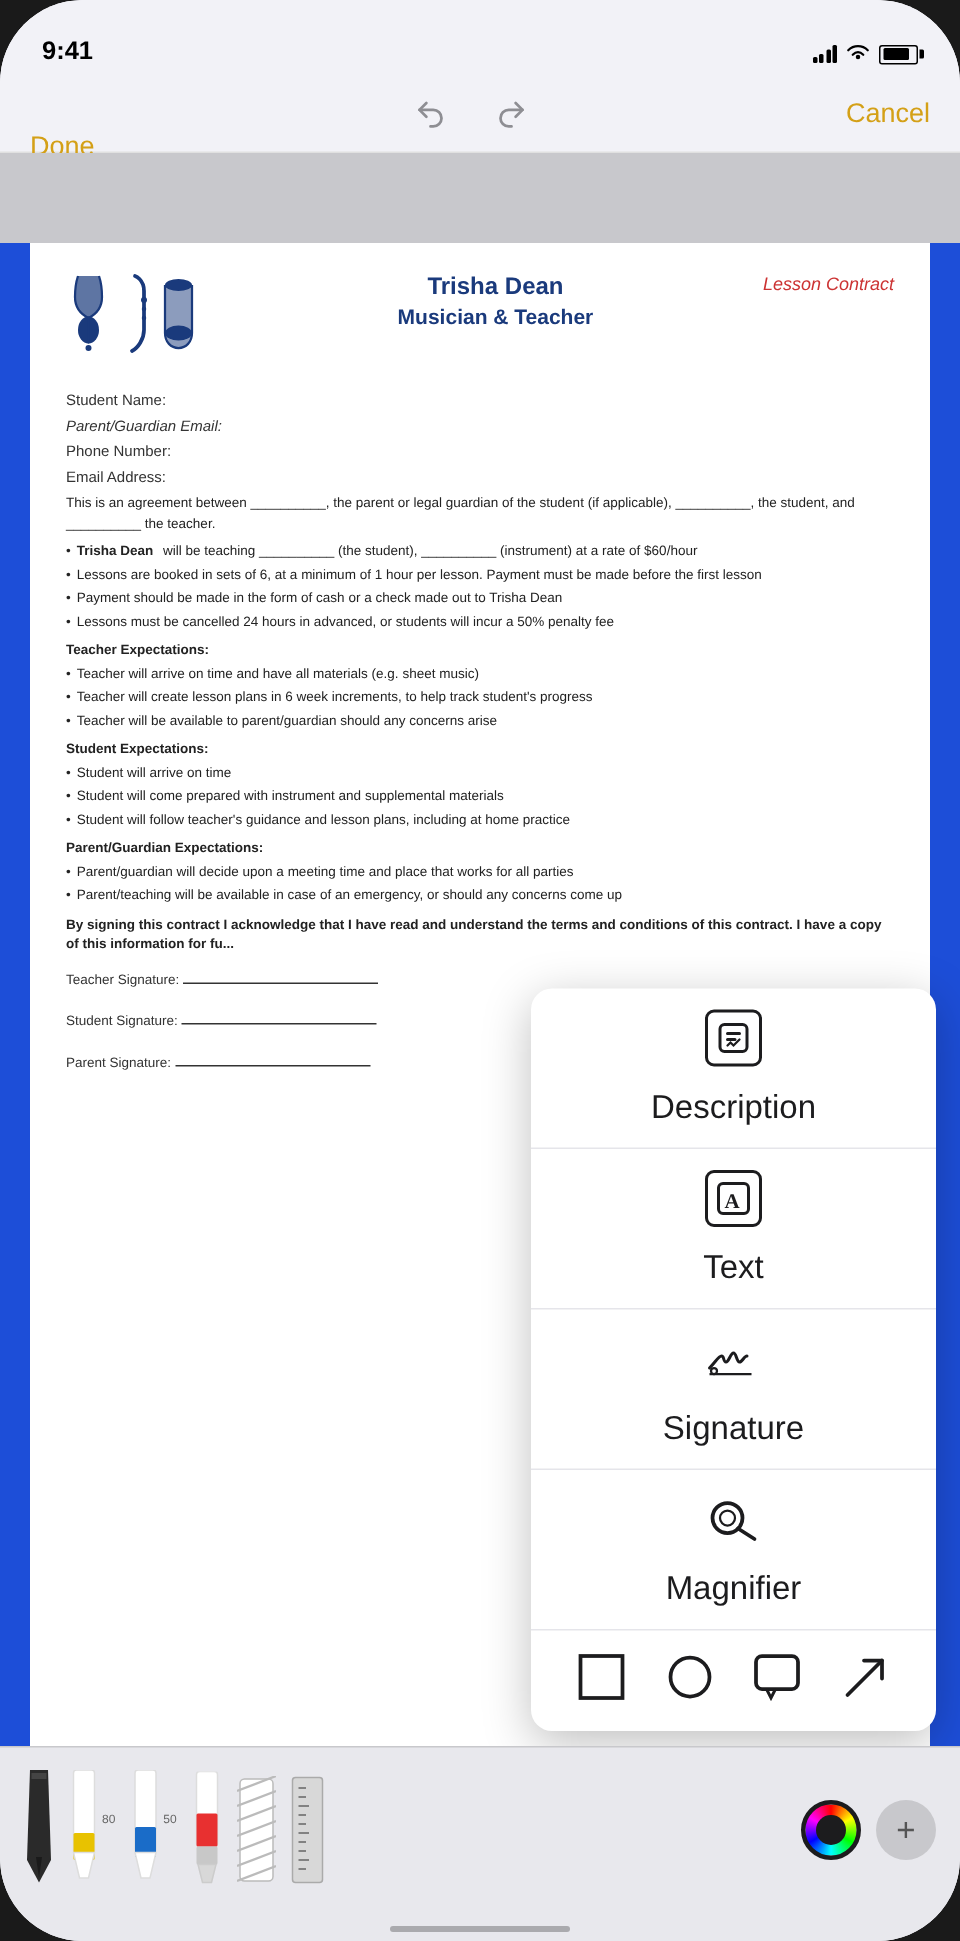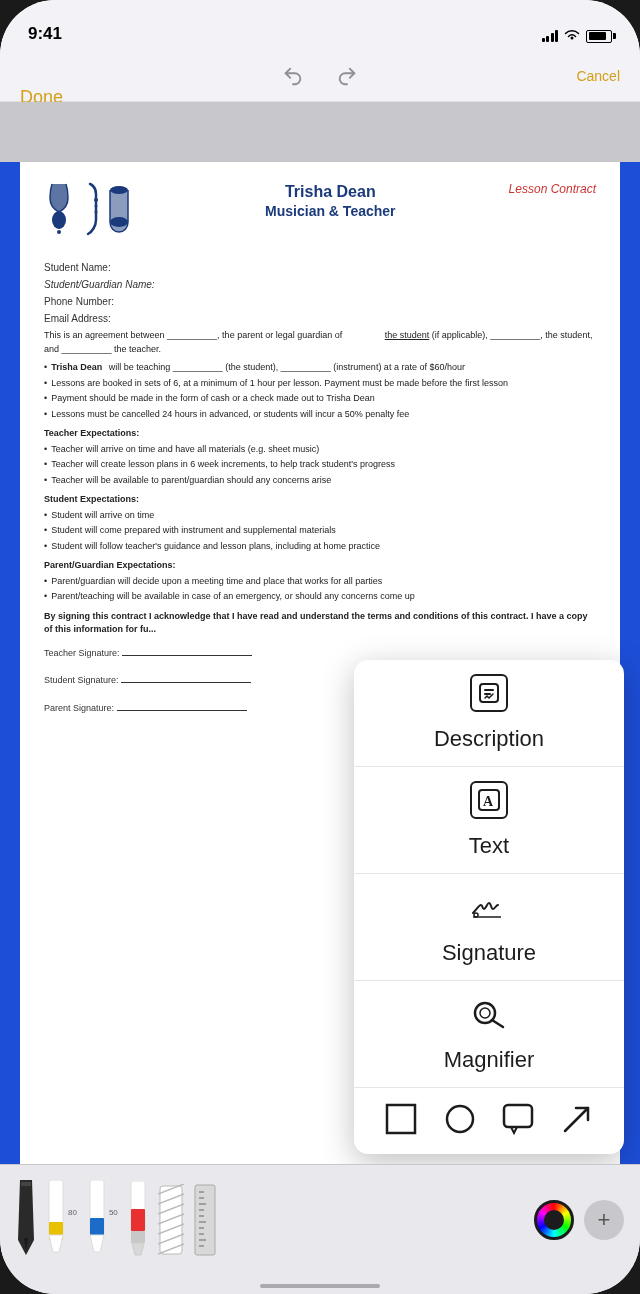--- a/index.html
+++ b/index.html
@@ -95,21 +95,21 @@
       width: 30px;
       height: 30px;
       display: flex;
       align-items: center;
       justify-content: center;
       color: #8e8e93;
       font-size: 20px;
     }
 
     .nav-cancel {
-      font-size: 14px;
+      font-size: 18px;
       color: #d4a017;
       font-weight: 400;
     }
 
     
     .content-area {
       position: relative;
       height: calc(100% - 50px - 52px - 130px);
       overflow: hidden;
       background: #1d4ed8;
@@ -472,26 +472,26 @@
             </svg>
           </div>
           <div class="doc-title">
             <div class="doc-name">Trisha Dean</div>
             <div class="doc-subtitle">Musician &amp; Teacher</div>
           </div>
           <div class="lesson-contract-label">Lesson Contract</div>
         </div>
 
         <div class="field-row">Student Name:</div>
-        <div class="field-row field-italic">Student/Guardian Name:</div>
+        <div class="field-row field-italic">Parent/Guardian Email:</div>
         <div class="field-row">Phone Number:</div>
         <div class="field-row">Email Address:</div>
 
         <div class="doc-body">
-          <p>This is an agreement between __________, the parent or legal guardian of <span style="text-decoration:underline;margin-left:40px;">the student</span> (if applicable), __________, the student, and __________ the teacher.</p>
+          <p>This is an agreement between __________, the parent or legal guardian of <span style="">the student</span> (if applicable), __________, the student, and __________ the teacher.</p>
 
           <div class="bullet-item"><span class="bold-name">Trisha Dean</span>&nbsp;will be teaching __________ (the student), __________ (instrument) at a rate of $60/hour</div>
           <div class="bullet-item">Lessons are booked in sets of 6, at a minimum of 1 hour per lesson. Payment must be made before the first lesson</div>
           <div class="bullet-item">Payment should be made in the form of cash or a check made out to Trisha Dean</div>
           <div class="bullet-item">Lessons must be cancelled 24 hours in advanced, or students will incur a 50% penalty fee</div>
 
           <div class="section-title">Teacher Expectations:</div>
           <div class="bullet-item">Teacher will arrive on time and have all materials (e.g. sheet music)</div>
           <div class="bullet-item">Teacher will create lesson plans in 6 week increments, to help track student's progress</div>
           <div class="bullet-item">Teacher will be available to parent/guardian should any concerns arise</div>

